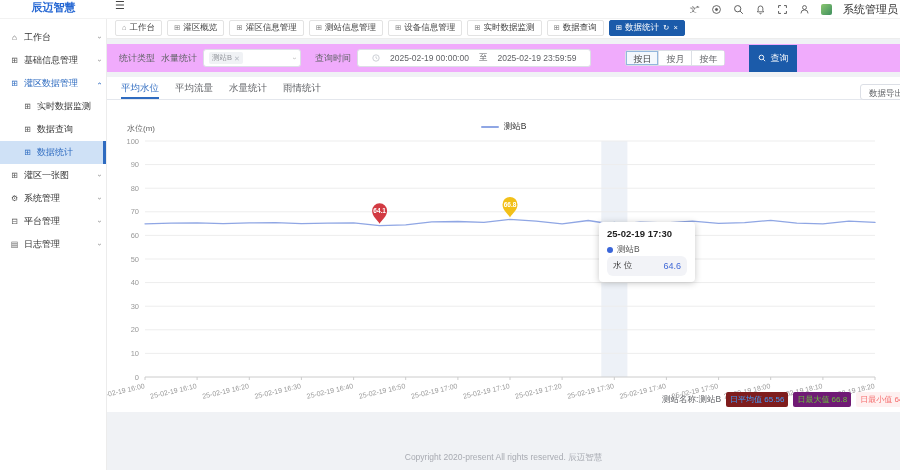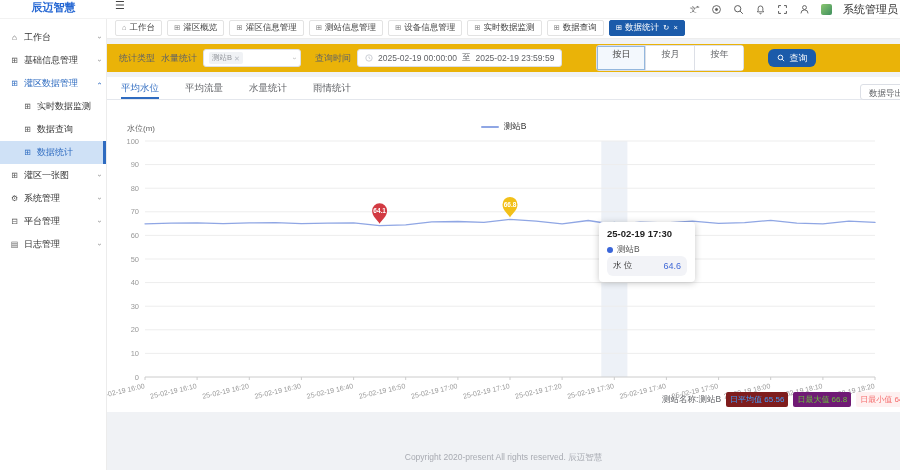--- a/index.html
+++ b/index.html
@@ -35,44 +35,44 @@
              color:#333;position:relative;cursor:pointer;box-sizing:border-box}
   .side-item .sicon{font-size:8px;margin-right:5px;color:#555;width:9px;text-align:center;line-height:1}
   .side-item .chev{margin-left:auto;font-size:7.5px;color:#999;display:inline-block;transform:rotate(90deg)}
   .side-item .chev.up{transform:rotate(-90deg)}
   .side-item.blue,.side-item.blue .sicon,.side-item.blue .chev{color:#2E6BC0}
   .side-sub{padding-left:23px}
   .side-sub.active{background:#cfe1f6;color:#2E6BC0;border-right:3px solid #2E6BC0}
   .side-sub.active .sicon{color:#2E6BC0}
 
   
-  #filterbar{position:absolute;top:44px;left:107px;right:0;height:28px;background:#eab308;
+  #filterbar{position:absolute;top:44px;left:107px;right:0;height:28px;background:#f0abfc;
              display:flex;align-items:center;padding-left:12px;font-size:9px;color:#606266;z-index:5}
   .flabel{margin-right:6px;white-space:nowrap}
   .fselect{width:86px;height:16px;border:1px solid #dcdfe6;border-radius:3px;display:flex;
            align-items:center;padding:0 5px;gap:3px;background:#fff;margin-right:14px}
   .fsel-text{flex:1;white-space:nowrap}
   .chevd{font-size:7px;color:#bbb;transform:rotate(90deg);display:inline-block;line-height:1}
   .ftag{background:#f0f2f5;border-radius:2px;font-size:7.5px;color:#909399;padding:1px 3px;
         display:flex;gap:2px;align-items:center;white-space:nowrap}
   .ftag .tx{color:#b6bac2;font-size:7px;line-height:1}
   .frange{height:16px;border:1px solid #dcdfe6;border-radius:3px;display:flex;align-items:center;
-          padding:0 7px;gap:5px;font-size:8.5px;color:#606266;background:#fff;white-space:nowrap}
+          padding:0 14px;gap:10px;font-size:8.5px;color:#606266;background:#fff;white-space:nowrap}
   .clockicon svg{width:8px;height:8px;display:block}
   .fgroup{display:flex;border:1px solid #dcdfe6;border-radius:3px;margin-left:34px}
-  .fseg{padding:0 15px;height:24px;line-height:16px;font-size:9px;color:#606266;background:#fff;cursor:pointer}
+  .fseg{padding:0 7px;height:14px;line-height:16px;font-size:9px;color:#606266;background:#fff;cursor:pointer}
   .fseg + .fseg{border-left:1px solid #dcdfe6}
   .fseg.active{box-shadow:inset 0 0 0 1px #93b7dd;background:#f3f8fd;color:#444}
-  .fsearch{margin-left:24px;height:18px;padding:0 9px;background:#1B5BAA;color:#fff;border-radius:6px;
+  .fsearch{margin-left:24px;height:27px;padding:0 9px;background:#1B5BAA;color:#fff;border-radius:0;
            display:flex;align-items:center;gap:4px;font-size:9px;cursor:pointer;border:none}
   .fsearch svg{width:8px;height:8px;display:block}
 
   
   #chartcard{position:absolute;top:77px;left:107px;right:0;height:335px;background:#fff;overflow:hidden;z-index:4}
-  .ctabs{height:22px;border-bottom:1px solid #e4e7ed;display:flex;gap:26px;padding-left:14px;
+  .ctabs{height:22px;border-bottom:1px solid #e4e7ed;display:flex;gap:16px;padding-left:14px;
          font-size:9.5px;color:#606266}
   .ctab{line-height:21px;height:22px;cursor:pointer;box-sizing:border-box}
   .ctab.active{color:#2E6BC0;border-bottom:2px solid #2E6BC0}
   .export{position:absolute;top:7px;right:-12px;height:16px;line-height:16px;padding:0 8px;
           border:1px solid #dcdfe6;border-radius:3px;font-size:8.5px;color:#606266;background:#fff;cursor:pointer}
   .legend{position:absolute;top:44px;left:0;right:0;text-align:center;font-size:8.5px;color:#333}
   .legend .dash{display:inline-block;width:18px;height:2px;background:#8FA6E4;vertical-align:middle;
                 margin-right:5px;border-radius:1px}
   #chart-svg{position:absolute;left:0;top:0;width:793px;height:335px}
 

